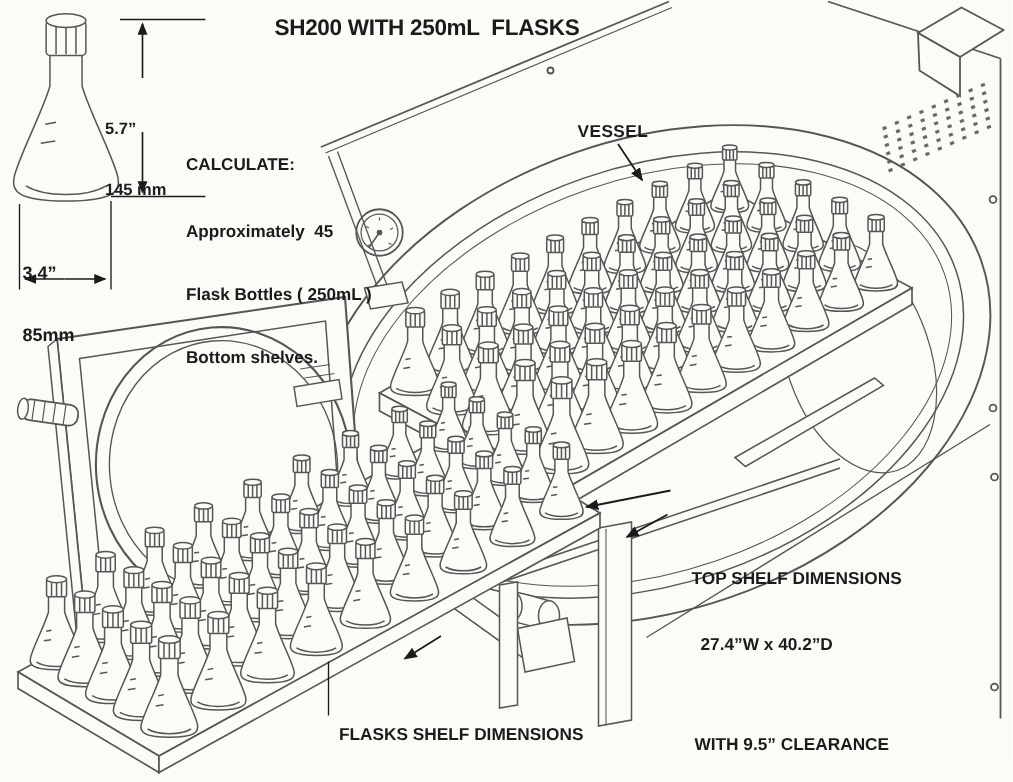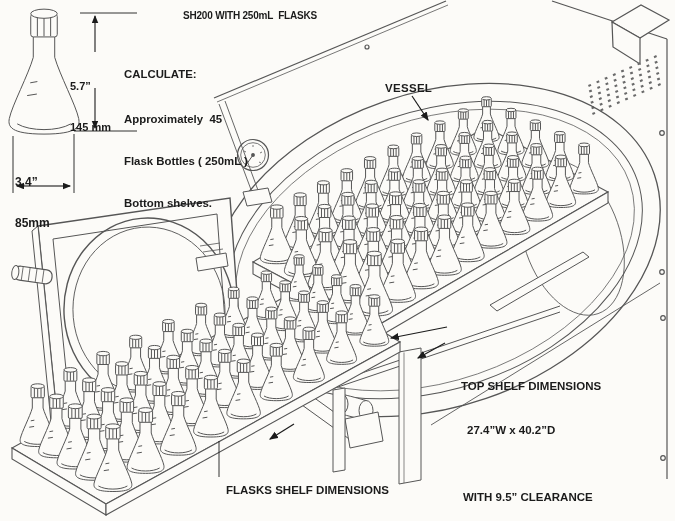--- a/index.html
+++ b/index.html
@@ -6,23 +6,23 @@
   #stage{
     position:relative;width:675px;height:521px;overflow:hidden;
     background:#fcfbf8;
     font-family:"Liberation Sans",sans-serif;
   }
   #stage svg{position:absolute;left:0;top:0;}
   .lbl{
     position:absolute;color:#1b1b1b;font-weight:bold;white-space:pre;
     font-family:"Liberation Sans",sans-serif;
   }
-  #title-lbl{left:183px;top:10px;font-size:10px;letter-spacing:-0.2px;}
+  #title-lbl{left:183px;top:10px;font-size:15px;letter-spacing:-0.2px;}
   #calc-note{left:124px;top:39px;font-size:11.4px;line-height:14px;}
-  #calc-note .hd{margin-bottom:3px;}
+  #calc-note .hd{margin-bottom:3px;margin-top:36px;}
   #dim-height{left:70px;top:53px;width:56px;text-align:left;font-size:11px;line-height:13.5px;}
   #dim-width{left:15px;top:149px;width:58px;font-size:12px;line-height:13.5px;}
   #vessel-lbl{left:385px;top:82px;font-size:11.5px;letter-spacing:0.3px;}
   #top-shelf-note{left:461px;top:350px;font-size:11.5px;line-height:14.5px;}
   #top-shelf-note .t2{padding-left:6px;}
   #top-shelf-note .t3{padding-left:2px;margin-top:24px;}
   #bottom-shelf-note{left:226px;top:453px;font-size:11.5px;line-height:15px;}
 </style>
 </head>
 <body>

